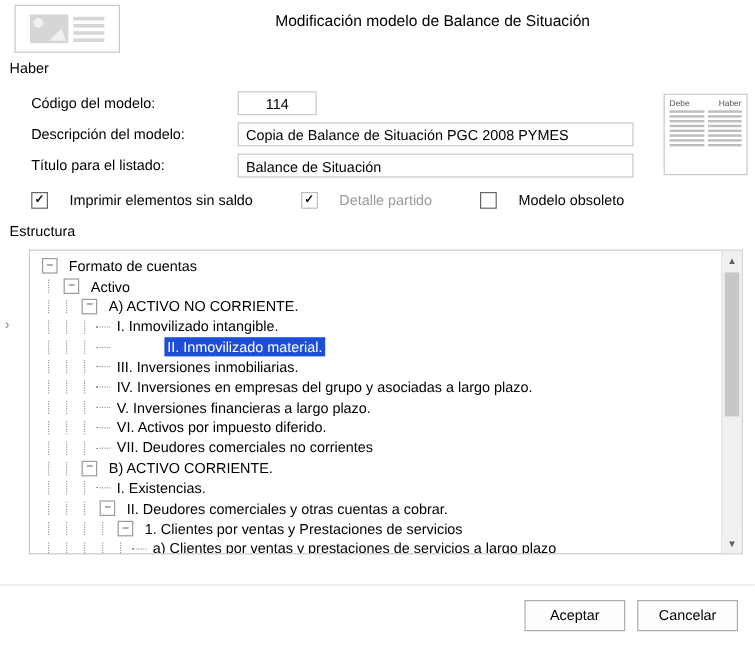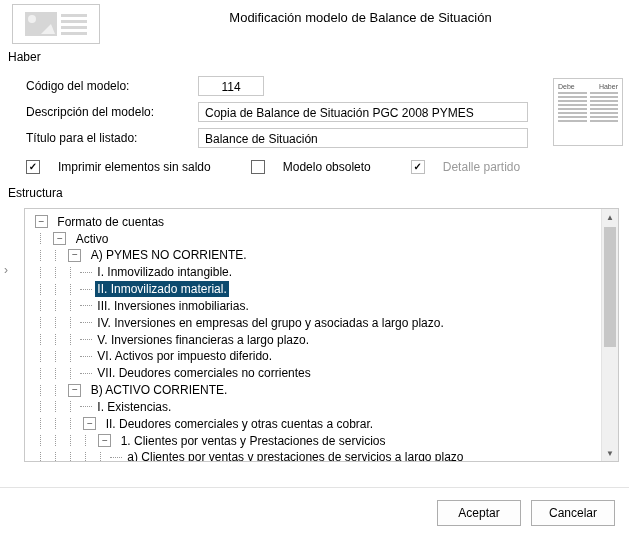--- a/index.html
+++ b/index.html
@@ -36,21 +36,21 @@
   .scrollbar{width:16px;background:#f0f0f0;border-left:1px solid #e3e3e3;position:relative;}
   .scrollbar .btn{height:16px;background:#f0f0f0;display:flex;align-items:center;justify-content:center;font-size:8px;color:#606060;}
   .scrollbar .thumb{position:absolute;left:2px;right:2px;top:18px;height:120px;background:#c7c7c7;}
   .node{position:relative;white-space:nowrap;}
   .toggle{display:inline-flex;width:11px;height:11px;border:1px solid #9b9b9b;align-items:center;justify-content:center;font-size:10px;line-height:1;color:#4a4a4a;margin-right:4px;vertical-align:middle;background:#fff;}
   .vdots{display:inline-block;width:11px;height:11px;margin-right:4px;vertical-align:middle;position:relative;}
   .vdots:before{content:"";position:absolute;left:5px;top:0;bottom:0;border-left:1px dotted #9b9b9b;}
   .hdots{display:inline-block;width:12px;height:11px;vertical-align:middle;position:relative;}
   .hdots:before{content:"";position:absolute;left:0;right:0;top:5px;border-top:1px dotted #9b9b9b;}
   .nlabel{display:inline-block;padding:0 2px;vertical-align:middle;}
-  .nlabel.sel{background:#0c4a6e;color:#fff;}
+  .nlabel.sel{background:#1d4ed8;color:#fff;margin-left:42px;}
   .left-handle{position:absolute;left:0;top:250px;width:12px;height:40px;display:flex;align-items:center;justify-content:center;color:#888;font-size:12px;}
   .footer{position:absolute;left:0;right:0;bottom:0;height:50px;border-top:1px solid #e3e3e3;display:flex;justify-content:flex-end;align-items:center;gap:10px;padding-right:14px;background:#fff;}
   .btnf{min-width:82px;height:24px;border:1px solid #adadad;background:#fdfdfd;display:inline-flex;align-items:center;justify-content:center;font-size:12px;cursor:default;}
 </style>
 </head>
 <body>
 <div class="window">
 
 <div class="topbar">
   <div class="tbicon">
@@ -108,28 +108,28 @@
   <div class="row">
     <div class="lbl">Título para el listado:</div>
     <div class="fld titulo">Balance de Situación</div>
   </div>
 
   <div class="checks">
     <div class="chk">
       <span class="box checked"></span>
       <span>Imprimir elementos sin saldo</span>
     </div>
+    <div class="chk disabled">
+      <span class="box checked"></span>
+      <span>Detalle partido</span>
+    </div>
     <div class="chk">
       <span class="box"></span>
       <span>Modelo obsoleto</span>
     </div>
-    <div class="chk disabled">
-      <span class="box checked"></span>
-      <span>Detalle partido</span>
-    </div>
   </div>
 </div>
 
 <div class="section-label" style="padding-top:10px">Estructura</div>
 
 <div class="left-handle">›</div>
 
 <div class="tree-wrap">
   <div class="tree">
 
@@ -140,21 +140,21 @@
 
     <div class="node" style="padding-left:6px">
       <span class="vdots"></span>
       <span class="toggle">−</span>
       <span class="nlabel">Activo</span>
     </div>
 
     <div class="node" style="padding-left:6px">
       <span class="vdots"></span><span class="vdots"></span>
       <span class="toggle">−</span>
-      <span class="nlabel">A) PYMES NO CORRIENTE.</span>
+      <span class="nlabel">A) ACTIVO NO CORRIENTE.</span>
     </div>
 
     <div class="node" style="padding-left:6px">
       <span class="vdots"></span><span class="vdots"></span><span class="vdots"></span><span class="hdots"></span>
       <span class="nlabel">I. Inmovilizado intangible.</span>
     </div>
     <div class="node" style="padding-left:6px">
       <span class="vdots"></span><span class="vdots"></span><span class="vdots"></span><span class="hdots"></span>
       <span class="nlabel sel">II. Inmovilizado material.</span>
     </div>

